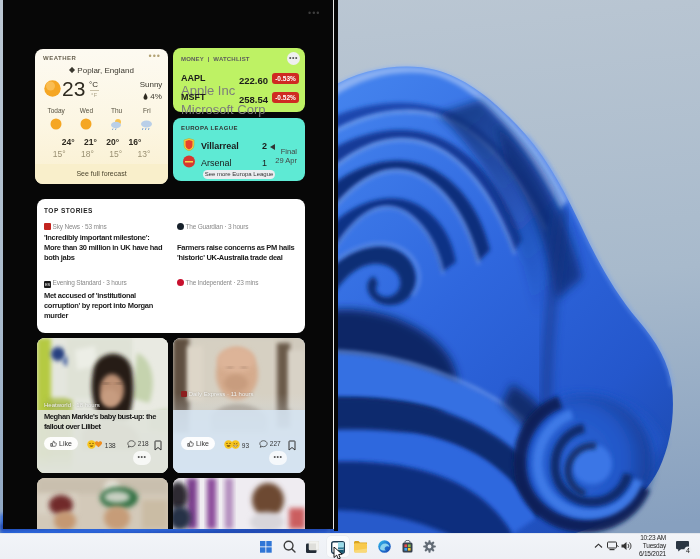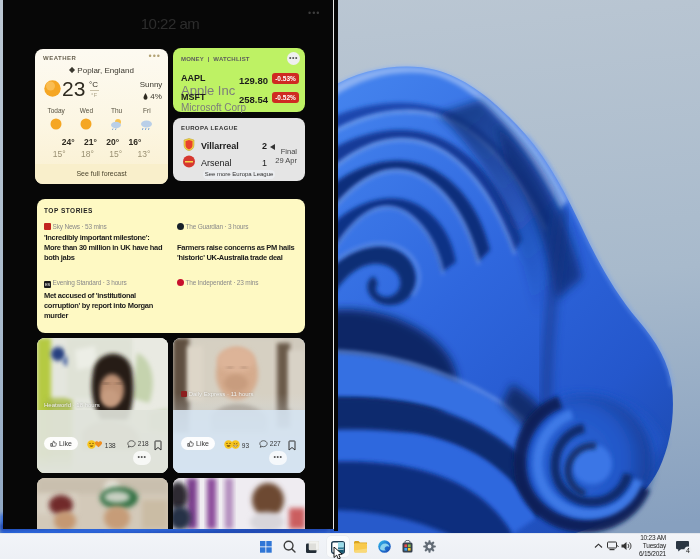--- a/index.html
+++ b/index.html
@@ -97,21 +97,20 @@
     <path d="M0,514 C120,510 240,498 330,482 L330,545 L0,545 Z" fill="#2e66da" filter="url(#wblur)"></path>
     <path d="M0,524 C140,520 260,508 330,496 L330,508 C240,518 120,526 0,530 Z" fill="#1a3fa4" filter="url(#wblur)"></path>
     <path d="M40,536 C160,534 280,526 330,520 L330,532 C240,538 120,542 40,542 Z" fill="#1a3fa4" filter="url(#wblur)" opacity="0.7"></path>
   </svg>
 
   <div class="abs" id="panel" style="left:3px;top:0;width:330px;height:529px;background:#070707;"></div>
   <div class="abs" style="left:333px;top:0;width:1px;height:529px;background:#e8e8e8;"></div>
   <div class="abs" style="left:334px;top:0;width:4px;height:531px;background:#060606;"></div>
 
   <div class="abs" style="left:308px;top:8px;font-size:9px;letter-spacing:1px;color:#3c3c3c;">•••</div>
-  <div class="abs" style="left:0;top:15px;width:340px;text-align:center;font-size:15px;letter-spacing:-0.5px;font-weight:400;color:#2d2d2d;">10:22 am</div>
 
   <div class="abs" style="left:35px;top:49px;width:133px;height:135px;border-radius:8px;background:linear-gradient(#fdfaf1 0%,#fcf6e3 55%,#faf0d0 100%);overflow:hidden;">
     <div class="abs" style="left:8px;top:6px;font-size:6px;letter-spacing:0.5px;color:#665f4d;font-weight:bold;">WEATHER</div>
     <div class="abs" style="right:7px;top:2px;font-size:9px;letter-spacing:1px;color:#b3a375;">•••</div>
     <div class="abs" style="left:0;top:17px;width:100%;text-align:center;font-size:8px;color:#3a372e;"><svg width="6" height="6" style="vertical-align:0px">
           <rect x="0.8" y="0.8" width="4.4" height="4.4" fill="#3a372e" transform="rotate(45 3 3)"></rect>
         </svg> Poplar, England</div>
 
     <svg class="abs" style="left:9px;top:31px" width="17" height="17">
         <circle cx="8.5" cy="8.5" r="8.2" fill="#f5a623"></circle>
@@ -167,29 +166,29 @@
       </div>
     </div>
     <div class="abs" style="left:0;bottom:0;width:100%;height:20px;background:#f9efcb;text-align:center;font-size:7.5px;color:#4c462f;line-height:20px;font-size:7px;">See full forecast</div>
   </div>
 
   <div class="abs" style="left:173px;top:48px;width:132px;height:64px;border-radius:8px;background:#bef264;">
     <div class="abs" style="left:8px;top:8px;font-size:6px;letter-spacing:0.2px;color:#5c5c5c;font-weight:bold;">MONEY&nbsp; | &nbsp;WATCHLIST</div>
     <div class="abs" style="right:5px;top:4px;width:13px;height:13px;border-radius:50%;background:#efefef;text-align:center;font-size:7px;line-height:11px;color:#555;letter-spacing:0.5px;">•••</div>
     <div class="abs" style="left:8px;top:25px;font-size:9px;font-weight:bold;color:#1b1b1b;">AAPL</div>
     <div class="abs" style="left:8px;top:35px;font-size:13px;color:#7c7c7c;">Apple Inc</div>
-    <div class="abs" style="left:55px;top:27px;width:40px;text-align:right;font-size:9.5px;font-weight:bold;color:#1b1b1b;">129.80</div>
+    <div class="abs" style="left:55px;top:27px;width:40px;text-align:right;font-size:9.5px;font-weight:bold;color:#1b1b1b;">222.60</div>
     <div class="abs" style="left:99px;top:25px;width:27px;height:11px;border-radius:3px;background:#cf2b22;color:#fff;font-size:6.5px;font-weight:bold;text-align:center;line-height:11px;">-0.53%</div>
     <div class="abs" style="left:8px;top:44px;font-size:9px;font-weight:bold;color:#1b1b1b;">MSFT</div>
-    <div class="abs" style="left:8px;top:54px;font-size:10px;color:#7c7c7c;">Microsoft Corp</div>
+    <div class="abs" style="left:8px;top:54px;font-size:13px;color:#7c7c7c;">Microsoft Corp</div>
     <div class="abs" style="left:55px;top:46px;width:40px;text-align:right;font-size:9.5px;font-weight:bold;color:#1b1b1b;">258.54</div>
     <div class="abs" style="left:99px;top:44px;width:27px;height:11px;border-radius:3px;background:#cf2b22;color:#fff;font-size:6.5px;font-weight:bold;text-align:center;line-height:11px;">-0.52%</div>
   </div>
 
-  <div class="abs" style="left:173px;top:118px;width:132px;height:63px;border-radius:8px;background:#e5e5e5;">
+  <div class="abs" style="left:173px;top:118px;width:132px;height:63px;border-radius:8px;background:#5eead4;">
     <div class="abs" style="left:8px;top:7px;font-size:6px;letter-spacing:0.4px;color:#333;font-weight:bold;">EUROPA LEAGUE</div>
     <svg class="abs" style="left:10px;top:20px" width="12" height="13">
         <path d="M6,0.5 L11,2 L11,7 C11,10.5 8.5,12 6,12.8 C3.5,12 1,10.5 1,7 L1,2 Z" fill="#f3d340" stroke="#b89a20" stroke-width="0.5"></path>
         <path d="M6,2 L9.5,3 L9.5,7 C9.5,9.5 8,10.8 6,11.4 C4,10.8 2.5,9.5 2.5,7 L2.5,3 Z" fill="#e8412c"></path>
       </svg>
     <div class="abs" style="left:28px;top:23px;font-size:9px;font-weight:bold;color:#1b1b1b;">Villarreal</div>
     <div class="abs" style="left:82px;top:23px;width:12px;text-align:right;font-size:9px;font-weight:bold;color:#1b1b1b;">2</div>
     <svg class="abs" style="left:97px;top:26px" width="5" height="6">
         <path d="M5,0 L5,6 L0,3 Z" fill="#333"></path>
       </svg>
@@ -197,21 +196,21 @@
         <circle cx="6" cy="6.5" r="6" fill="#d6372f"></circle>
         <path d="M2,6 L10,6 L10,7.5 L2,7.5 Z" fill="#f5d74a"></path>
       </svg>
     <div class="abs" style="left:28px;top:40px;font-size:9px;color:#1b1b1b;">Arsenal</div>
     <div class="abs" style="left:82px;top:40px;width:12px;text-align:right;font-size:9px;color:#1b1b1b;">1</div>
     <div class="abs" style="left:100px;top:29px;width:24px;text-align:right;font-size:7.5px;color:#444;">Final</div>
     <div class="abs" style="left:100px;top:38px;width:24px;text-align:right;font-size:7.5px;color:#444;">29 Apr</div>
     <div class="abs" style="left:30px;top:52px;width:72px;height:9px;border-radius:5px;background:#ebedf0;text-align:center;font-size:6px;color:#333;line-height:9px;white-space:nowrap;">See more Europa League</div>
   </div>
 
-  <div class="abs" style="left:37px;top:199px;width:268px;height:134px;border-radius:8px;background:#fef9c3;">
+  <div class="abs" style="left:37px;top:199px;width:268px;height:134px;border-radius:8px;background:#ffffff;">
     <div class="abs" style="left:7px;top:8px;font-size:6.5px;letter-spacing:0.5px;color:#1f1f1f;font-weight:bold;">TOP STORIES</div>
 
     <div class="abs" style="left:7px;top:24px;width:124px;">
       <div style="font-size:6.5px;letter-spacing:-0.2px;color:#8a8a8a;"><span style="display:inline-block;width:7px;height:7px;background:#c2241f;border-radius:1px;vertical-align:-1px;"></span> Sky News · 53 mins</div>
       <div style="margin-top:3px;font-size:7.5px;letter-spacing:-0.3px;line-height:10px;color:#1b1b1b;font-weight:bold;white-space:nowrap;">'Incredibly important milestone':<br>More than 30 million in UK have had<br>both jabs</div>
     </div>
 
     <div class="abs" style="left:140px;top:24px;width:122px;">
       <div style="font-size:6.5px;letter-spacing:-0.2px;color:#8a8a8a;"><span style="display:inline-block;width:7px;height:7px;background:#16202a;border-radius:50%;vertical-align:-1px;"></span> The Guardian · 3 hours</div>
       <div style="margin-top:13px;font-size:7.5px;letter-spacing:-0.3px;line-height:10px;color:#1b1b1b;font-weight:bold;white-space:nowrap;">Farmers raise concerns as PM hails<br>'historic' UK-Australia trade deal</div>
@@ -254,20 +253,21 @@
 
       <ellipse cx="75" cy="52" rx="12" ry="16" fill="#bd9175" filter="url(#bl1)"></ellipse>
       <ellipse cx="73" cy="60" rx="9" ry="9" fill="#c79c80" filter="url(#bl1)"></ellipse>
       <path d="M66,46 L72,45 M79,45 L85,46" stroke="#4a352a" stroke-width="1.5" filter="url(#bl1)"></path>
 
       <path d="M45,95 C55,78 95,78 102,100 L102,112 L45,112 Z" fill="#b0a79c" filter="url(#bl1)" opacity="0.85"></path>
       <rect x="0" y="58" width="131" height="77" fill="url(#megfade)"></rect>
       <rect x="0" y="72" width="131" height="63" fill="#e0e3da" opacity="0.92"></rect>
       </svg>
     <div class="abs" style="left:7px;top:64px;font-size:6px;color:#f4f4f2;text-shadow:0 0 2px rgba(0,0,0,0.4);">Heatworld · 18 hours</div>
+    <div class="abs" style="left:7px;top:74px;font-size:7.5px;letter-spacing:-0.4px;line-height:10px;font-weight:bold;color:#161616;white-space:nowrap;">Meghan Markle's baby bust-up: the<br>fallout over Lilibet</div>
     <div class="abs" style="left:7px;top:99px;width:34px;height:13px;border-radius:7px;background:rgba(255,255,255,0.92);font-size:7px;color:#333;text-align:center;line-height:13px;"><svg width="7" height="7" viewBox="0 0 10 10" style="vertical-align:-1px">
           <path d="M1,5 L3,5 L3,9 L1,9 Z M3.5,5 L5,1.5 C5.8,1.5 6.3,2 6.1,3 L5.8,4.2 L8.3,4.2 C9,4.2 9.3,4.7 9.1,5.4 L8.3,8.3 C8.1,8.8 7.8,9 7.3,9 L3.5,9 Z" fill="none" stroke="#333" stroke-width="0.9"></path>
         </svg> Like</div>
     <div class="abs" style="left:50px;top:101px;line-height:9px;"><svg width="16" height="9" viewBox="0 0 16 9">
           <circle cx="4.5" cy="4.5" r="4.2" fill="#f7c51e"></circle>
           <circle cx="3" cy="3.4" r="0.7" fill="#7a4e00"></circle>
           <circle cx="6" cy="3.4" r="0.7" fill="#7a4e00"></circle>
           <path d="M2.5,5.5 C3.5,7.3 5.5,7.3 6.5,5.5 Z" fill="#7a4e00"></path>
           <path d="M11.5,2.2 C12.3,0.8 14.5,1 15,2.6 C15.4,3.8 14.2,5.4 11.5,7.2 C8.8,5.4 7.6,3.8 8,2.6 C8.5,1 10.7,0.8 11.5,2.2 Z" fill="#ef8d1e"></path>
         </svg><span style="font-size:6.5px;color:#333;vertical-align:1.5px;"> 138</span></div>

